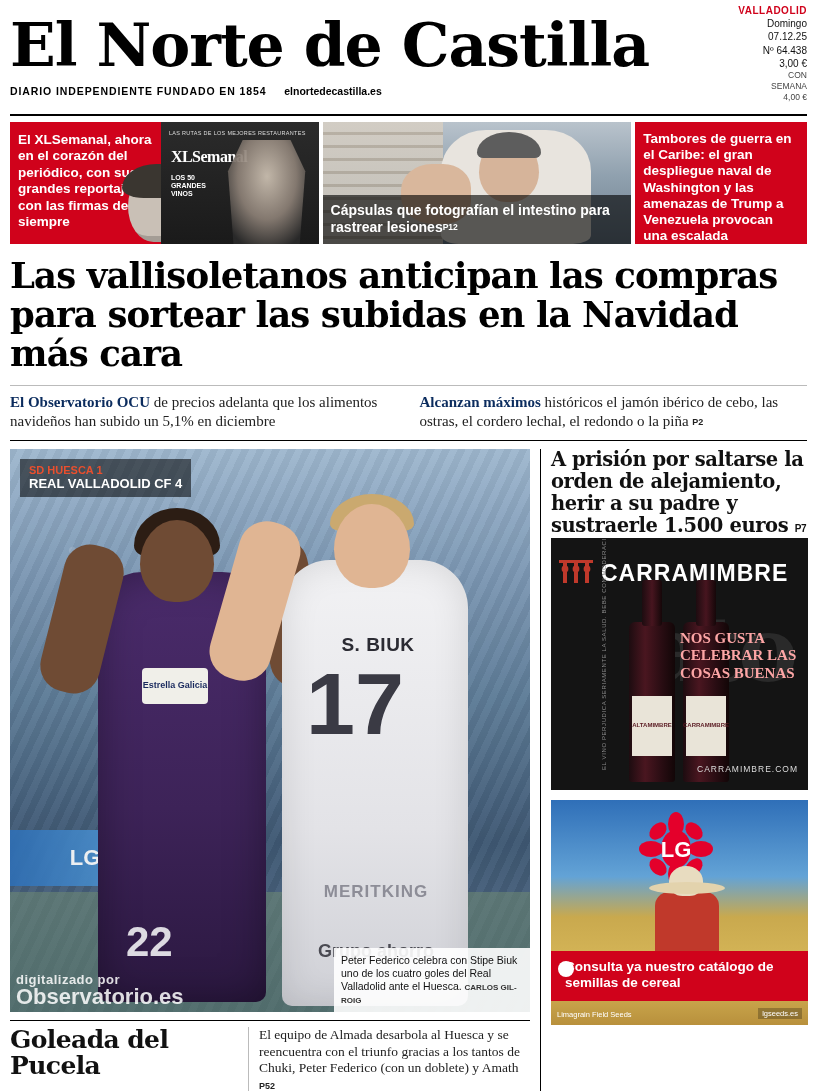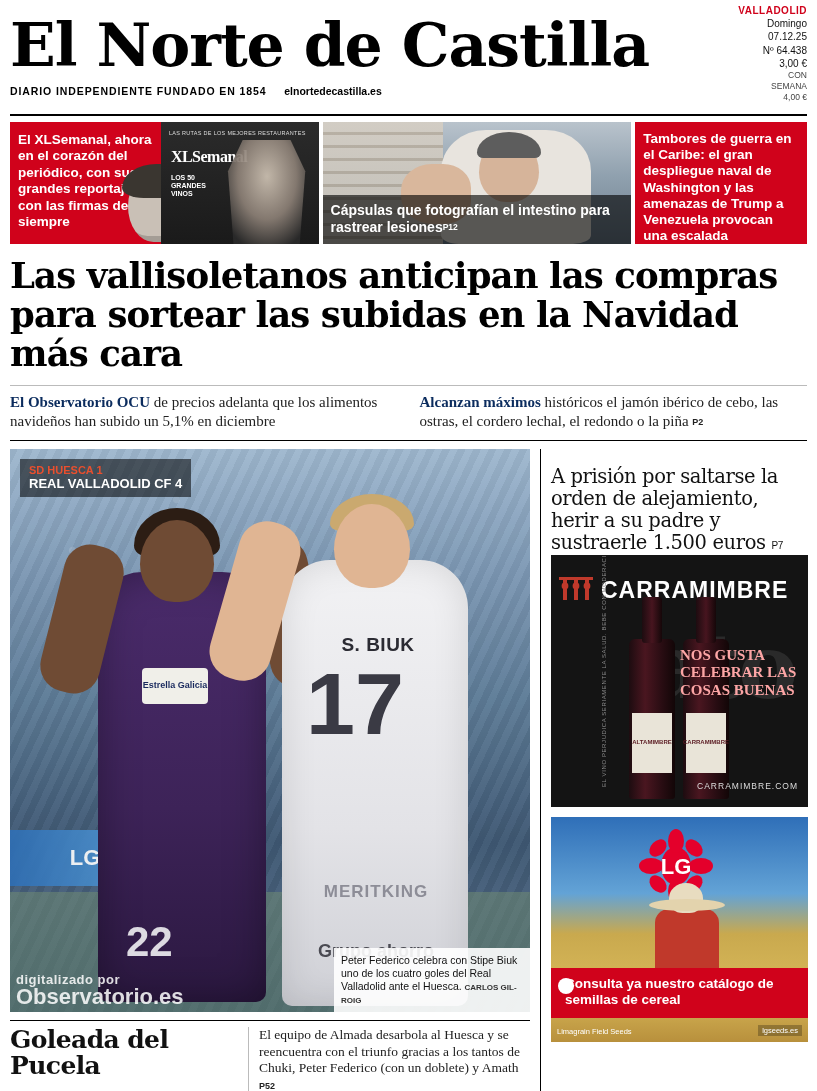--- a/index.html
+++ b/index.html
@@ -272,21 +272,21 @@
   }
   .bottom-left .txt{
     width: 282px; border-left:1px solid #bbb; padding-left:10px;
     font-family:"Liberation Serif",serif; font-size:13.5px; line-height:1.25; color:#222;
   }
   .bottom-left .txt .pg{ font-family:"Liberation Sans",sans-serif; font-size:9px; font-weight:700; }
 
   
   .right-col { border-left:1px solid #000; padding-left:10px; margin-top:8px; }
   .right-head{
-    font-family:"DejaVu Serif",serif; font-weight:400; font-size:19.5px; line-height:1.14; letter-spacing:-.4px;margin-top:17px;
+    font-family:"DejaVu Serif",serif; font-weight:700; font-size:19.5px; line-height:1.14; letter-spacing:-.4px;
   }
   .right-head .pg{ font-family:"Liberation Sans",sans-serif; font-size:10px; }
   .ad-wine{
     margin-top: 0; position:relative; width: 257px; height: 252px;
     background:#141414; overflow:hidden;
   }
   .ad-wine .brand{
     position:absolute; top:22px; left:50px; color:#fff;
     font-family:"Liberation Sans",sans-serif; font-weight:700; font-size:23px; letter-spacing:1px;
   }

